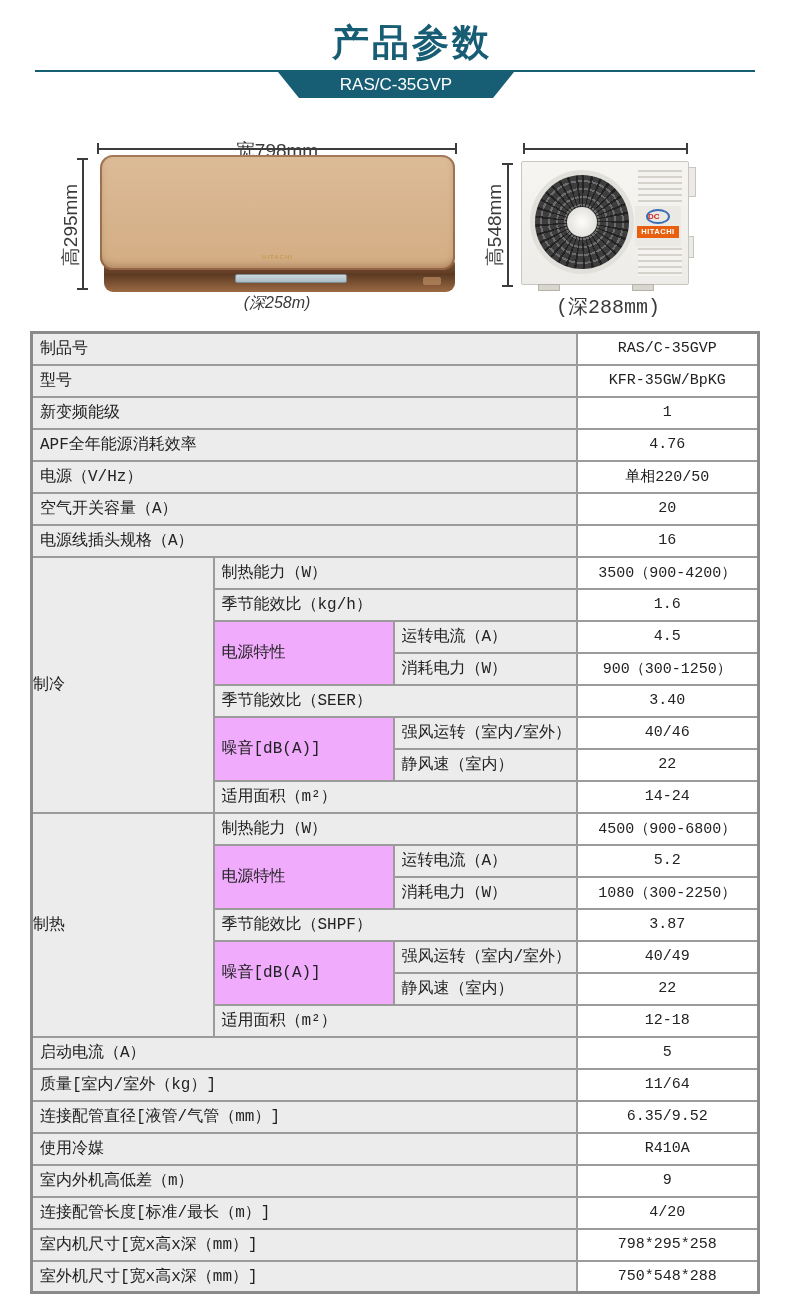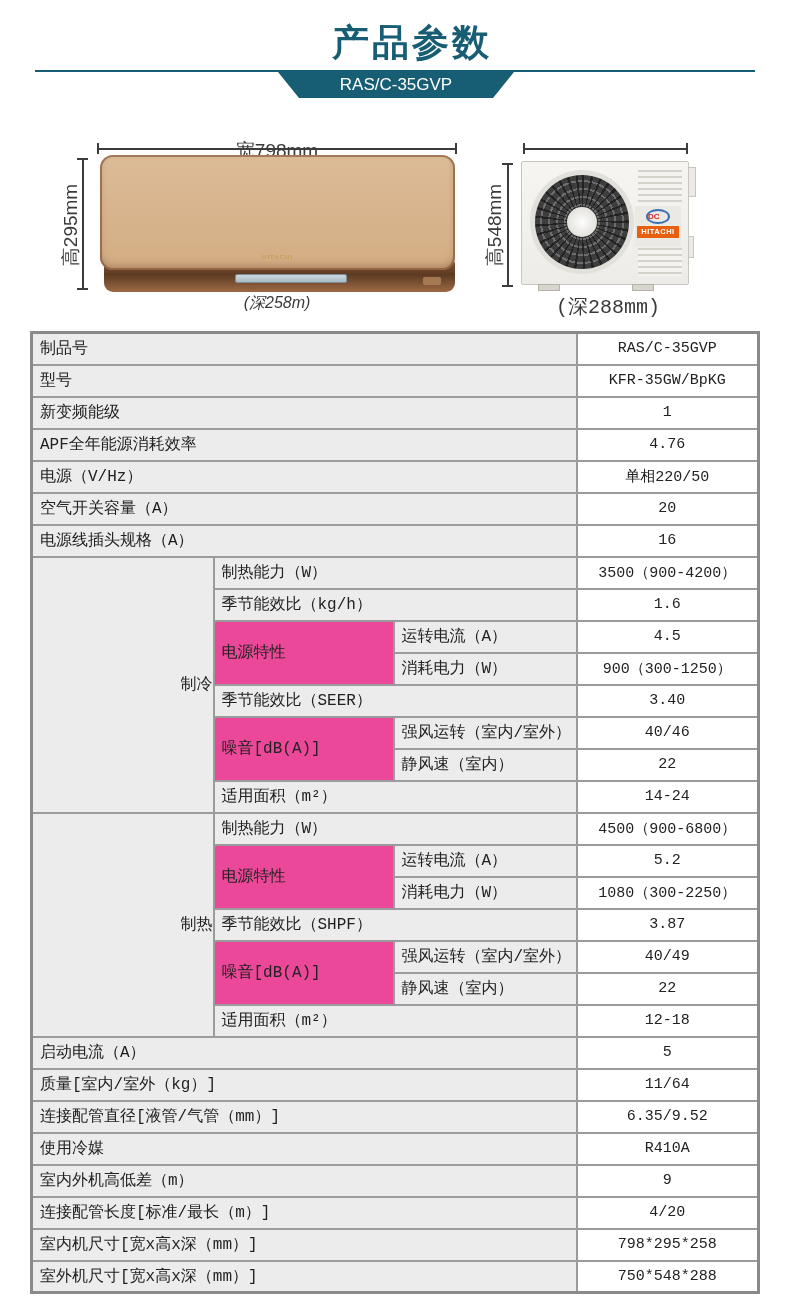--- a/index.html
+++ b/index.html
@@ -94,22 +94,22 @@
     position:absolute; left:30px; top:331px; width:727px;
     border-collapse:collapse; table-layout:fixed;
     font-family:"Liberation Mono","DejaVu Sans Mono",monospace;
   }
   .spec-table td {
     border:2px solid #9b9b9b; height:32px; overflow:hidden;
     font-size:16px; color:#222; background:#ececec; padding:0 0 0 7px;
   }
   .spec-table { border:3px solid #8a8a8a; }
   .spec-table td.val { background:#ffffff; text-align:center; padding:0; font-size:15px; }
-  .spec-table td.grp { text-align:right; padding:0; }
-  .spec-table td.wlab { background:#ec4899; }
+  .spec-table td.grp { text-align:left; padding:0; }
+  .spec-table td.wlab { background:#f0abfc; }
 </style>
 </head>
 <body>
 
 <div class="abs page-title">产品参数</div>
 <div class="abs header-rule"></div>
 <div class="abs model-trapezoid">RAS/C-35GVP</div>
 
 <div class="abs dim-label" style="left:177px;top:138px;width:200px;">宽798mm</div>
 <div class="abs dim-h" style="left:97px;top:143px;width:360px;"></div>

